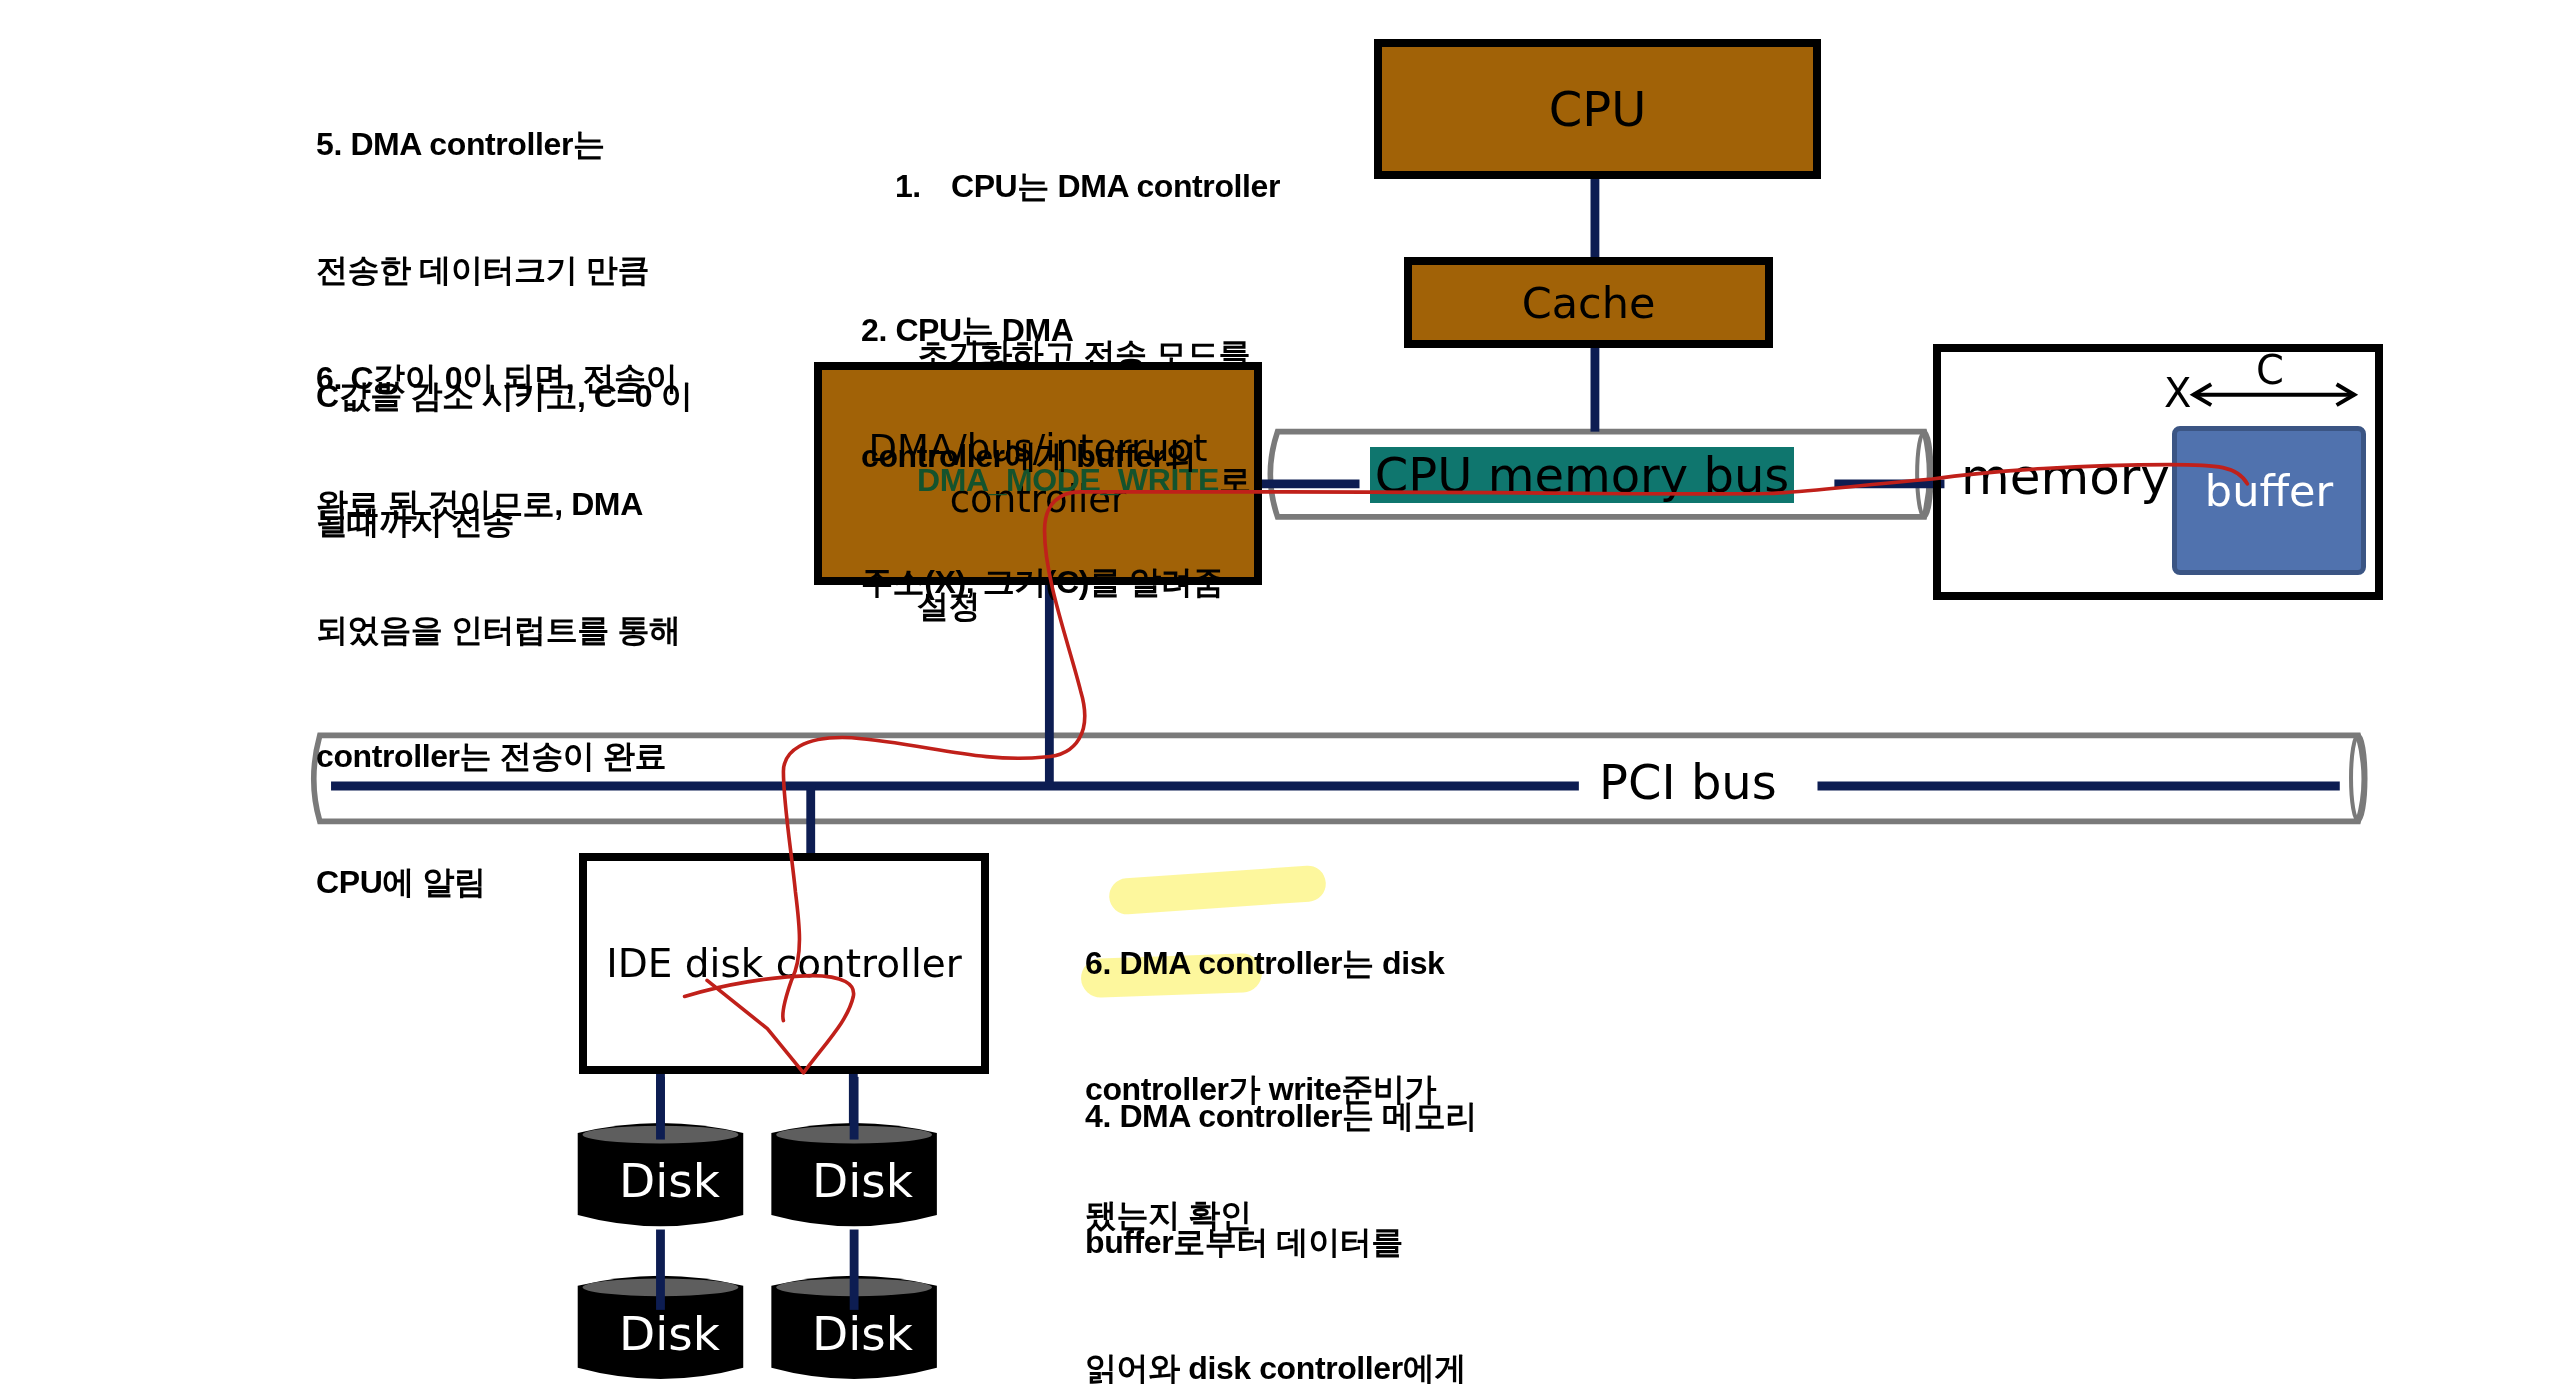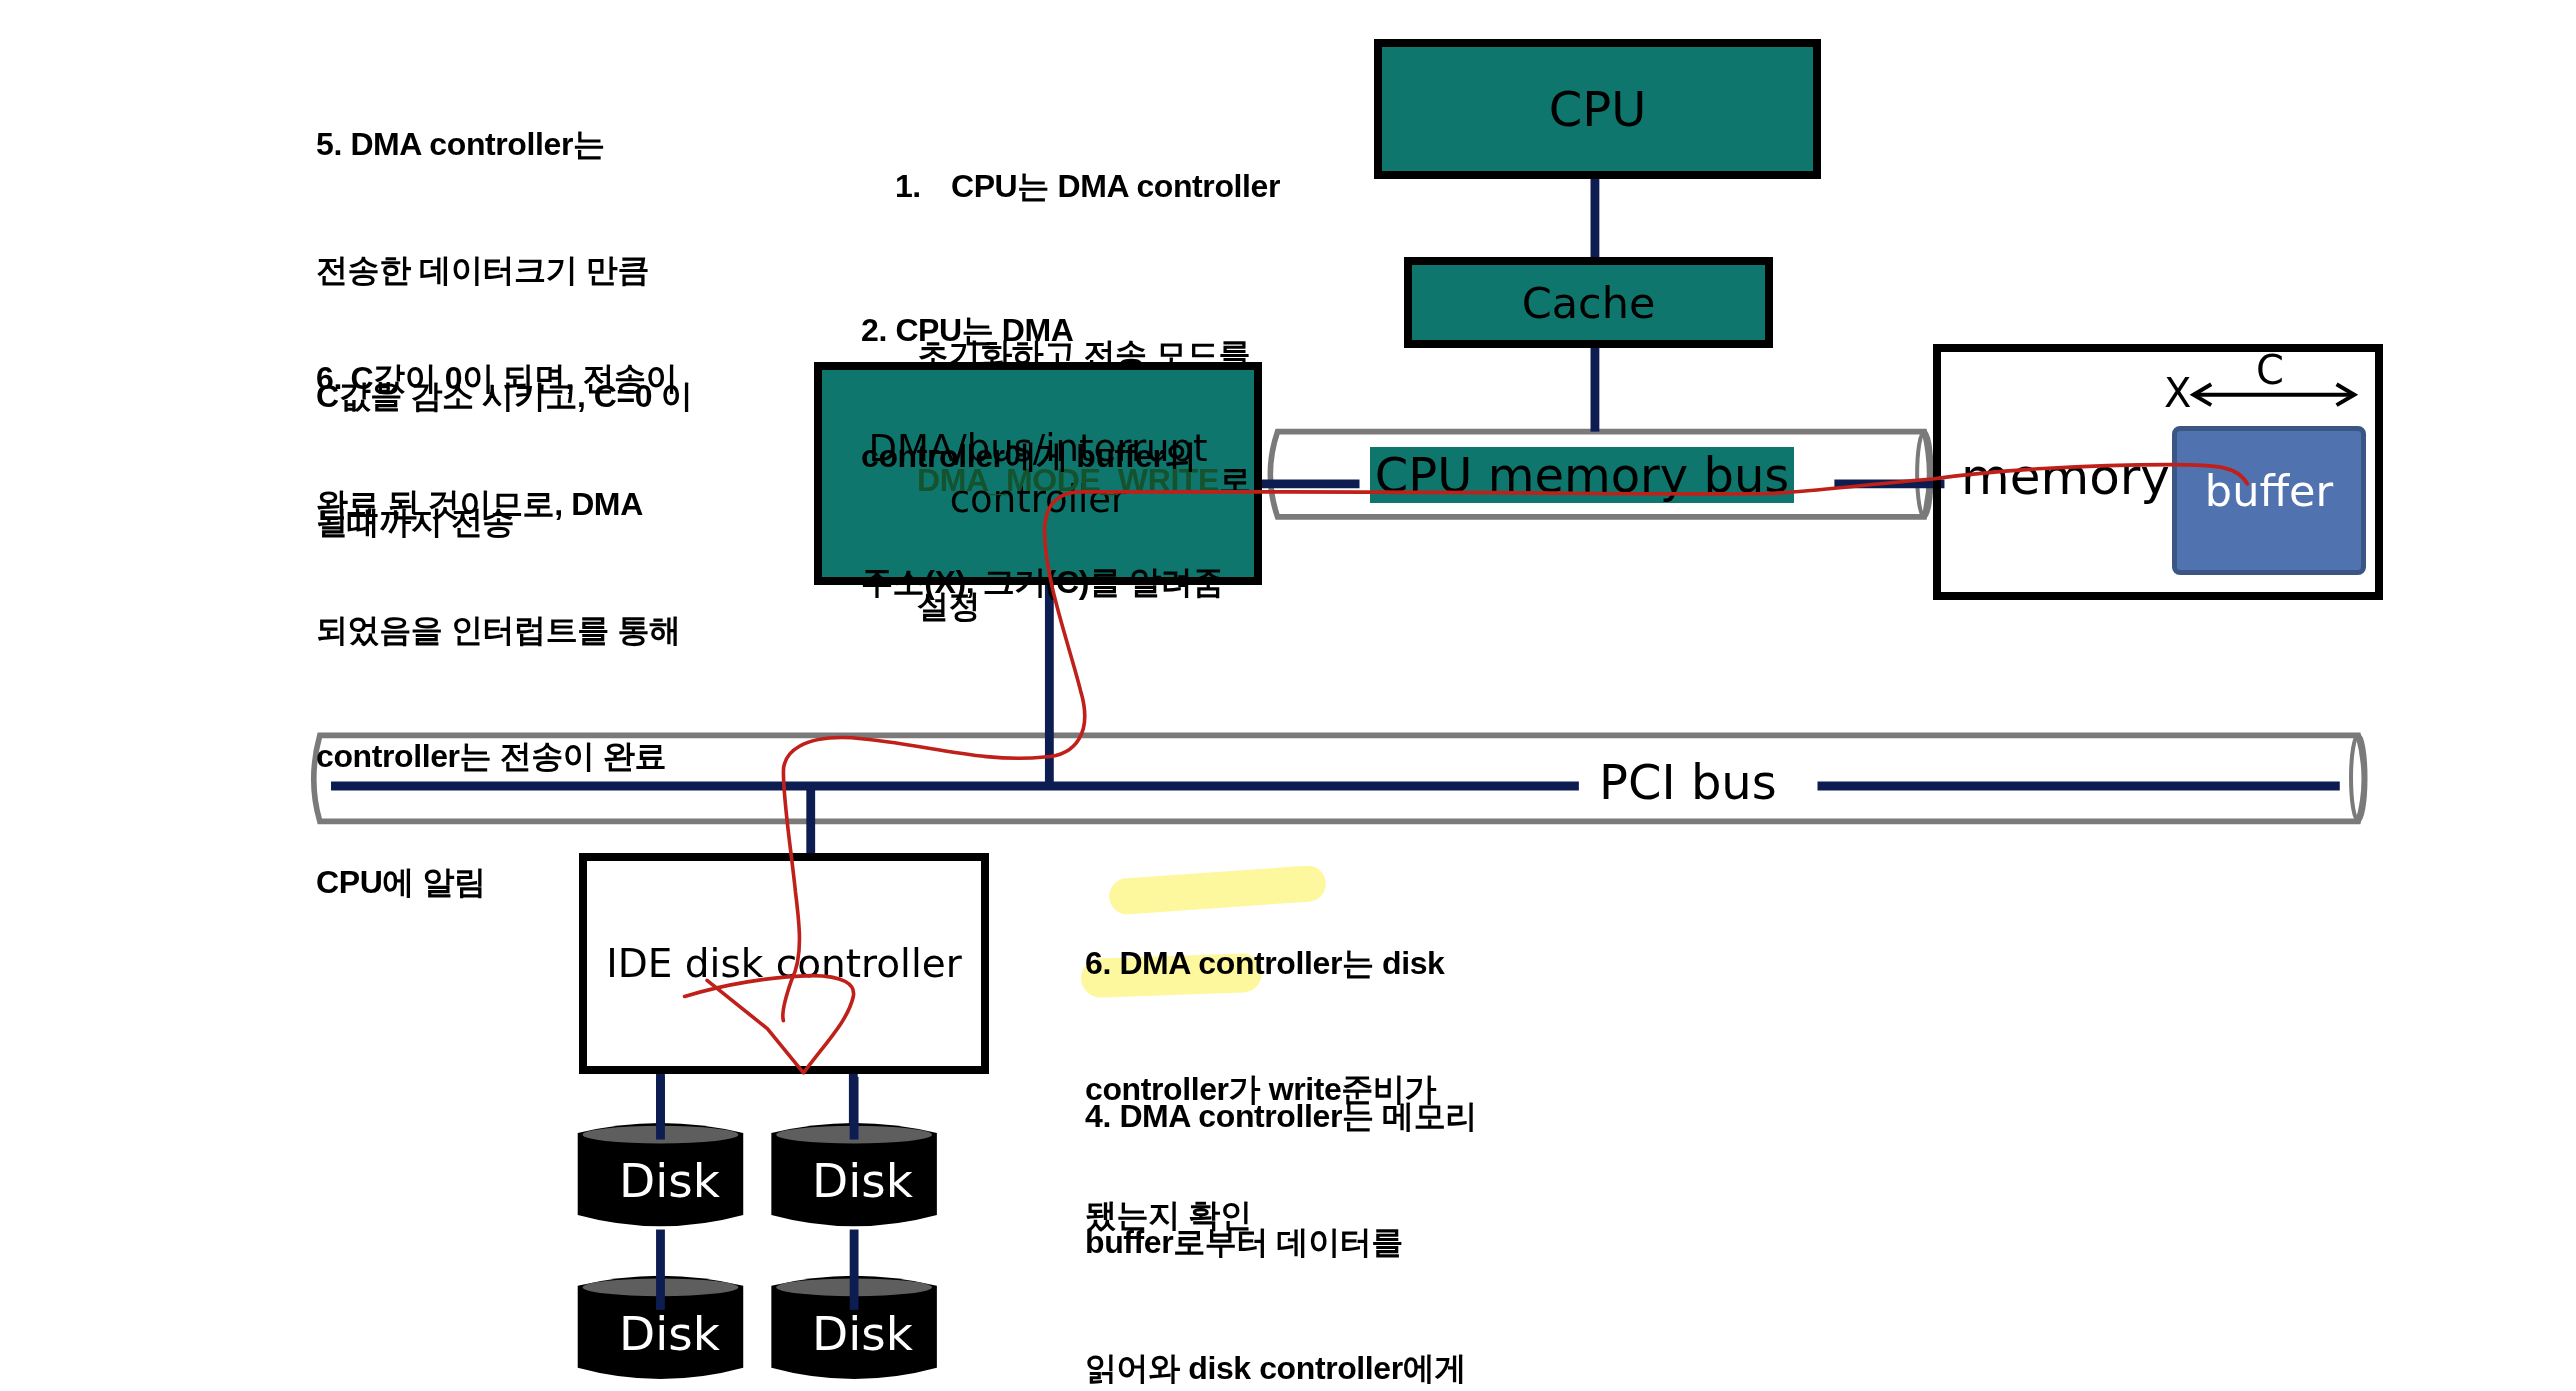--- a/index.html
+++ b/index.html
@@ -3,21 +3,21 @@
 <meta charset="utf-8">
 <style>
   html, body { margin:0; padding:0; background:#ffffff; }
   body { width:2576px; height:1392px; position:relative; overflow:hidden;
          font-family:"DejaVu Sans", "Liberation Sans", sans-serif; color:#000; }
   .note { position:absolute; font-family:Liberation Sans, sans-serif; font-weight:bold;
           font-size:32px; line-height:42px; color:#000; white-space:pre; letter-spacing:-0.4px; }
   .note .red { color:#14532d; }
   .note .indent { display:block; padding-left:56px; }
   .hl { position:absolute; background:#fdf68c; border-radius:24px; opacity:0.85; }
-  .box { position:absolute; border:8px solid #000; box-sizing:border-box; background:#0f766e;
+  .box { position:absolute; border:8px solid #000; box-sizing:border-box; background:#a16207;
          display:flex; align-items:center; justify-content:center; text-align:center;
          font-family:"DejaVu Sans", sans-serif; }
   .lbl { font-family:"DejaVu Sans", sans-serif; }
   svg { position:absolute; left:0; top:0; }
   .txt-layer { position:absolute; font-family:"DejaVu Sans", sans-serif; white-space:nowrap; }
 </style>
 </head>
 <body>
 
 <div class="hl" style="left:1109px;top:872px;width:217px;height:36px;transform:rotate(-4deg);"></div>

